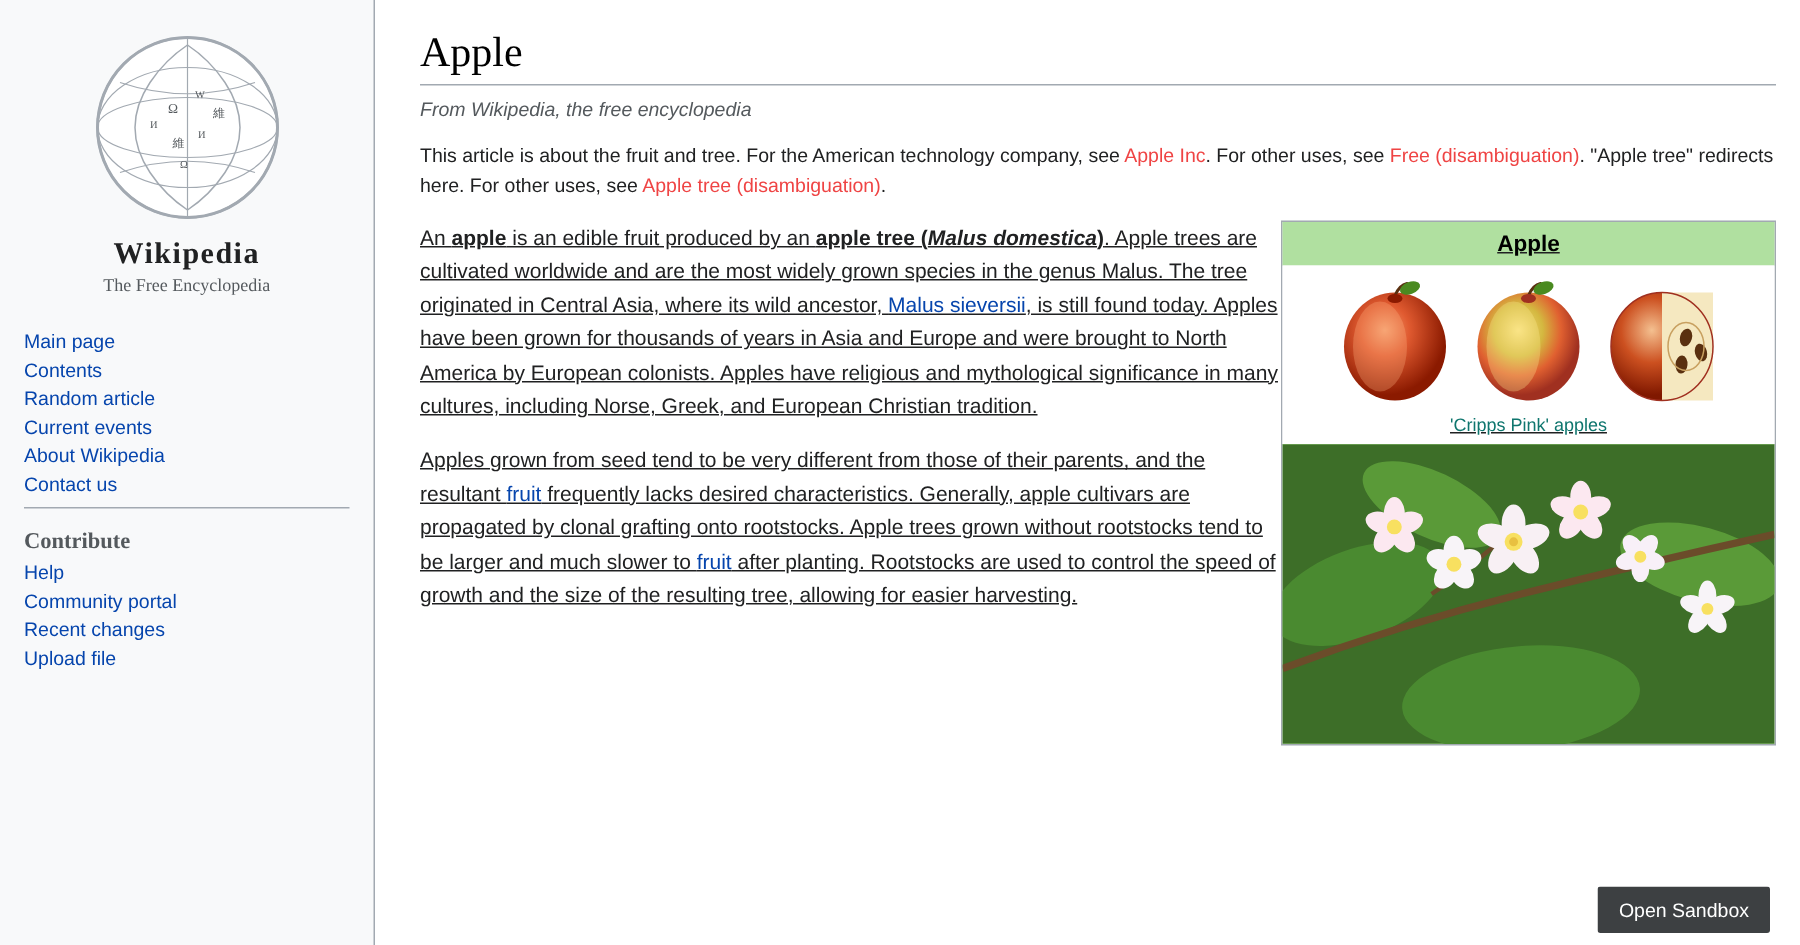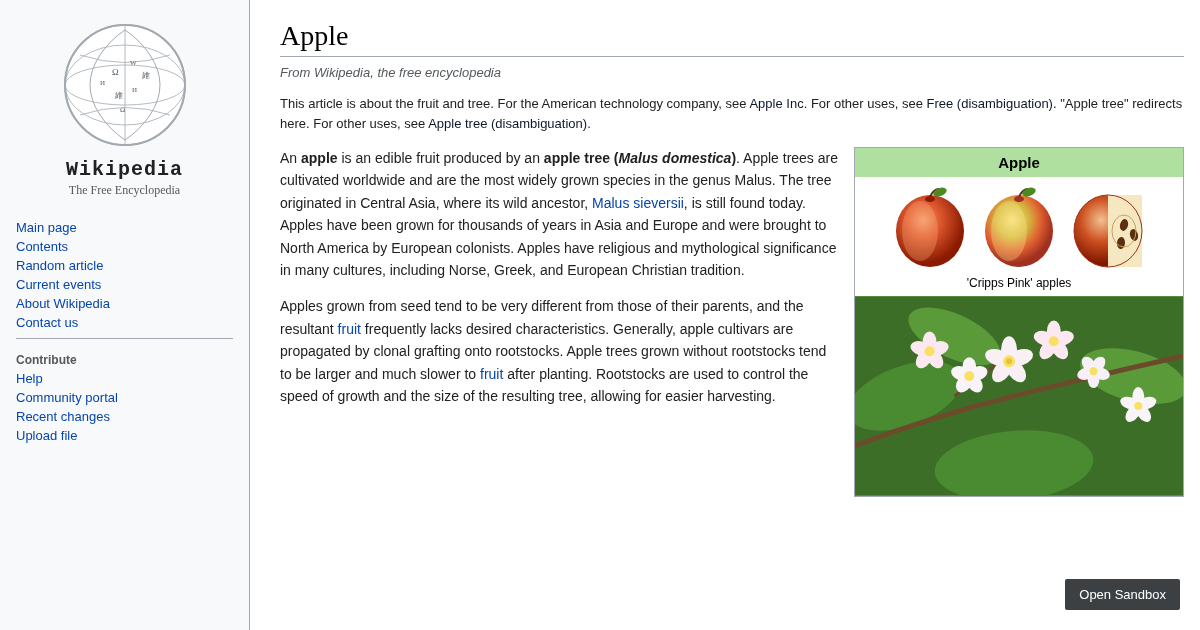--- a/index.html
+++ b/index.html
@@ -21,43 +21,43 @@
       flex-direction: column;
       align-items: center;
       padding: 20px 10px 10px 10px;
     }
     .wiki-globe {
       width: 130px;
       height: 130px;
       margin-bottom: 8px;
     }
     .sidebar-site-name {
-      font-family: Liberation Mono, monospace;
+      font-family: Liberation Serif, serif;
       font-size: 20px;
       font-weight: bold;
       letter-spacing: 0.05em;
       color: #202122;
       text-align: right;
     }
     .sidebar-site-tagline {
       font-size: 12px;
       color: #54595d;
       margin-top: 2px;
     }
     .sidebar-nav {
       width: 100%;
       padding: 10px 0;
     }
     .sidebar-section-title {
-      font-size: 12px;
+      font-size: 15px;
       font-weight: bold;
       color: #54595d;
       text-transform: none;
       padding: 8px 16px 2px 16px;
-      font-family: Liberation Sans, sans-serif;
+      font-family: Liberation Serif, serif;
     }
     .sidebar-nav a {
       display: block;
       padding: 2px 16px;
       color: #0645ad;
       text-decoration: none;
       font-size: 13px;
       font-family: sans-serif;
     }
     .sidebar-divider {
@@ -89,25 +89,25 @@
       margin-bottom: 14px;
       font-style: italic;
     }
     .disambiguation-box {
       font-size: 13px;
       font-family: sans-serif;
       color: #202122;
       margin-bottom: 14px;
       line-height: 1.5;
     }
-    .disambiguation-box a { color: #0f172a; text-decoration: none; }
+    .disambiguation-box a { color: #ef4444; text-decoration: none; }
 
     .content-area {
       display: flex;
-      gap: 16px;
+      text-decoration: underline;
     }
     .article-text {
       flex: 1;
       font-size: 14px;
       line-height: 1.6;
       font-family: sans-serif;
     }
     .article-text p {
       margin-bottom: 14px;
     }
@@ -139,33 +139,33 @@
       padding: 8px 6px 4px 6px;
       background: #fff;
     }
     .apple-caption {
       text-align: center;
       font-size: 12px;
       color: #0645ad;
       padding: 2px 4px 6px 4px;
       background: #fff;
     }
-    .apple-caption a { color: #000000; text-decoration: none; }
+    .apple-caption a { color: #0f766e; text-decoration: none; }
     .apple-blossom {
       width: 100%;
       height: 200px;
       background: #6a9e52;
       position: relative;
       overflow: hidden;
     }
 
     
     .open-sandbox-btn {
       position: fixed;
-      bottom: 20px;
+      bottom: 8px;
       right: 20px;
       background: #3d4042;
       color: #fff;
       padding: 8px 14px;
       font-size: 13px;
       font-family: sans-serif;
       border: none;
       cursor: pointer;
       border-radius: 2px;
       z-index: 100;

